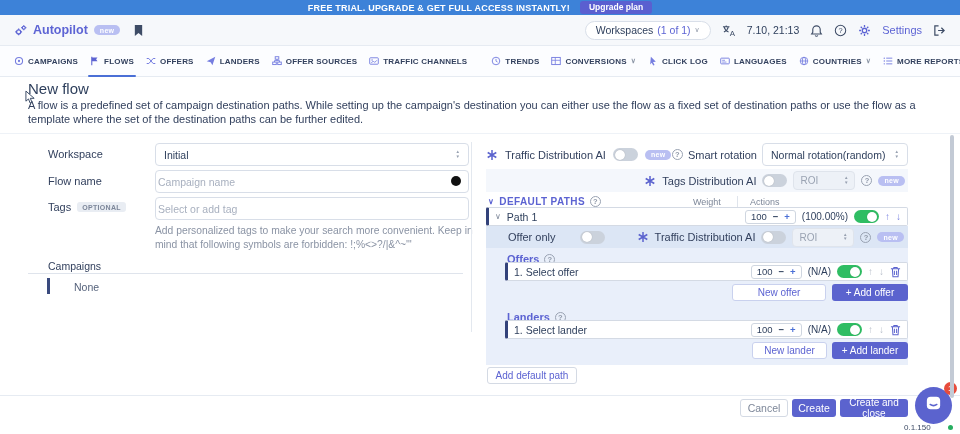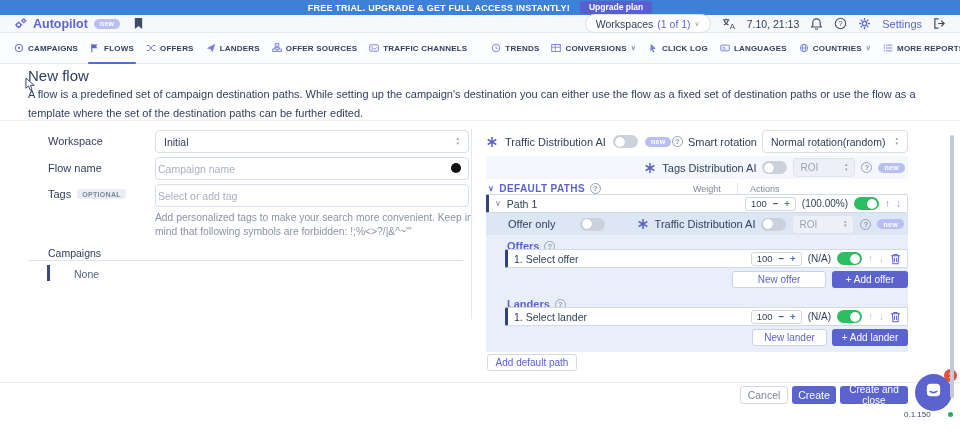--- a/index.html
+++ b/index.html
@@ -5,21 +5,21 @@
   * { margin:0; padding:0; box-sizing:border-box; }
   html,body { width:960px; height:434px; }
   body { font-family:"Liberation Sans", sans-serif; background:#fff; color:#2e3f5c; position:relative; overflow:hidden; }
 
   
   .banner { height:15px; background:#3d82d8; display:flex; align-items:center; justify-content:center; gap:10px; }
   .banner-text { color:#fff; font-size:9px; font-weight:bold; letter-spacing:.2px; }
   .banner-btn { background:#5a5fd0; color:#fff; font-size:8.5px; font-weight:bold; padding:1px 9px 2px; border-radius:3px; border:none; cursor:pointer; font-family:inherit; }
 
   
-  .appbar { height:18px; background:#f6f8fb; border-bottom:1px solid #e6ebf2; display:flex; align-items:center; justify-content:space-between; padding:0 14px; }
+  .appbar { height:31px; background:#f6f8fb; border-bottom:1px solid #e6ebf2; display:flex; align-items:center; justify-content:space-between; padding:0 14px; }
   .brand { display:flex; align-items:center; gap:6px; }
   .brand-name { font-size:12.5px; font-weight:bold; color:#5d64d4; }
   .badge-new { background:#b9bff2; color:#fff; font-size:7px; font-weight:bold; padding:1.5px 6px; border-radius:7px; letter-spacing:.3px; }
   .bookmark { margin-left:7px; display:flex; }
   .appbar-right { display:flex; align-items:center; gap:11px; }
   .ws-pill { border:1px solid #d9dfe9; background:#fff; border-radius:11px; padding:2.5px 10px; font-size:10.5px; display:flex; align-items:center; gap:4px; cursor:pointer; }
   .ws-count { color:#5d64d4; }
   .caret { font-size:7px; color:#8f98a8; }
   .dt { font-size:10.5px; }
   .settings-lnk { font-size:11px; color:#5d64d4; cursor:pointer; }
@@ -29,21 +29,21 @@
   .nav { height:31px; background:#fcfdff; border-bottom:1px solid #e6ebf2; display:flex; align-items:center; padding:0 14px; gap:12px; }
   .nav-item { display:flex; align-items:center; gap:4px; font-size:8px; font-weight:bold; color:#33415e; letter-spacing:.2px; height:31px; position:relative; cursor:pointer; white-space:nowrap; }
   .nav-item.active::after { content:''; position:absolute; left:-2px; right:-2px; bottom:0; height:2px; background:#4a6fd6; border-radius:1px; }
   .nav-sep { width:1px; height:15px; background:#dfe4ec; }
   .nicon svg { display:block; }
 
   
   .content { position:relative; height:357px; }
   .abs { position:absolute; }
   .page-title { left:28px; top:3px; font-size:15px; color:#2e3f5c; }
-  .page-desc { left:28px; top:21px; width:906px; font-size:11px; line-height:19px; color:#33415e; }
+  .page-desc { left:28px; top:21px; width:906px; font-size:11px; line-height:14px; color:#33415e; }
   .hdr-divider { left:0; right:0; top:56px; height:1px; background:#eef2f7; }
 
   .flabel { font-size:11px; color:#33415e; display:flex; align-items:center; gap:6px; }
   .opt-badge { background:#e9edf3; color:#7c8699; font-size:7px; font-weight:bold; padding:1.5px 5px; border-radius:3px; letter-spacing:.3px; }
 
   .select { background:#fff; border:1px solid #d8dee8; border-radius:4px; display:flex; align-items:center; justify-content:space-between; padding:0 8px; font-size:10.5px; color:#2e3f5c; cursor:pointer; }
   .stepper { display:flex; flex-direction:column; color:#97a0b0; font-size:4.5px; line-height:4.5px; }
   .stepper::before { content:"▲"; } .stepper::after { content:"▼"; }
   .txt { position:absolute; border:1px solid #d8dee8; border-radius:4px; padding:0 2px; font-size:10.5px; color:#2e3f5c; font-family:inherit; outline:none; }
   .txt::placeholder { color:#a8b0bf; }

